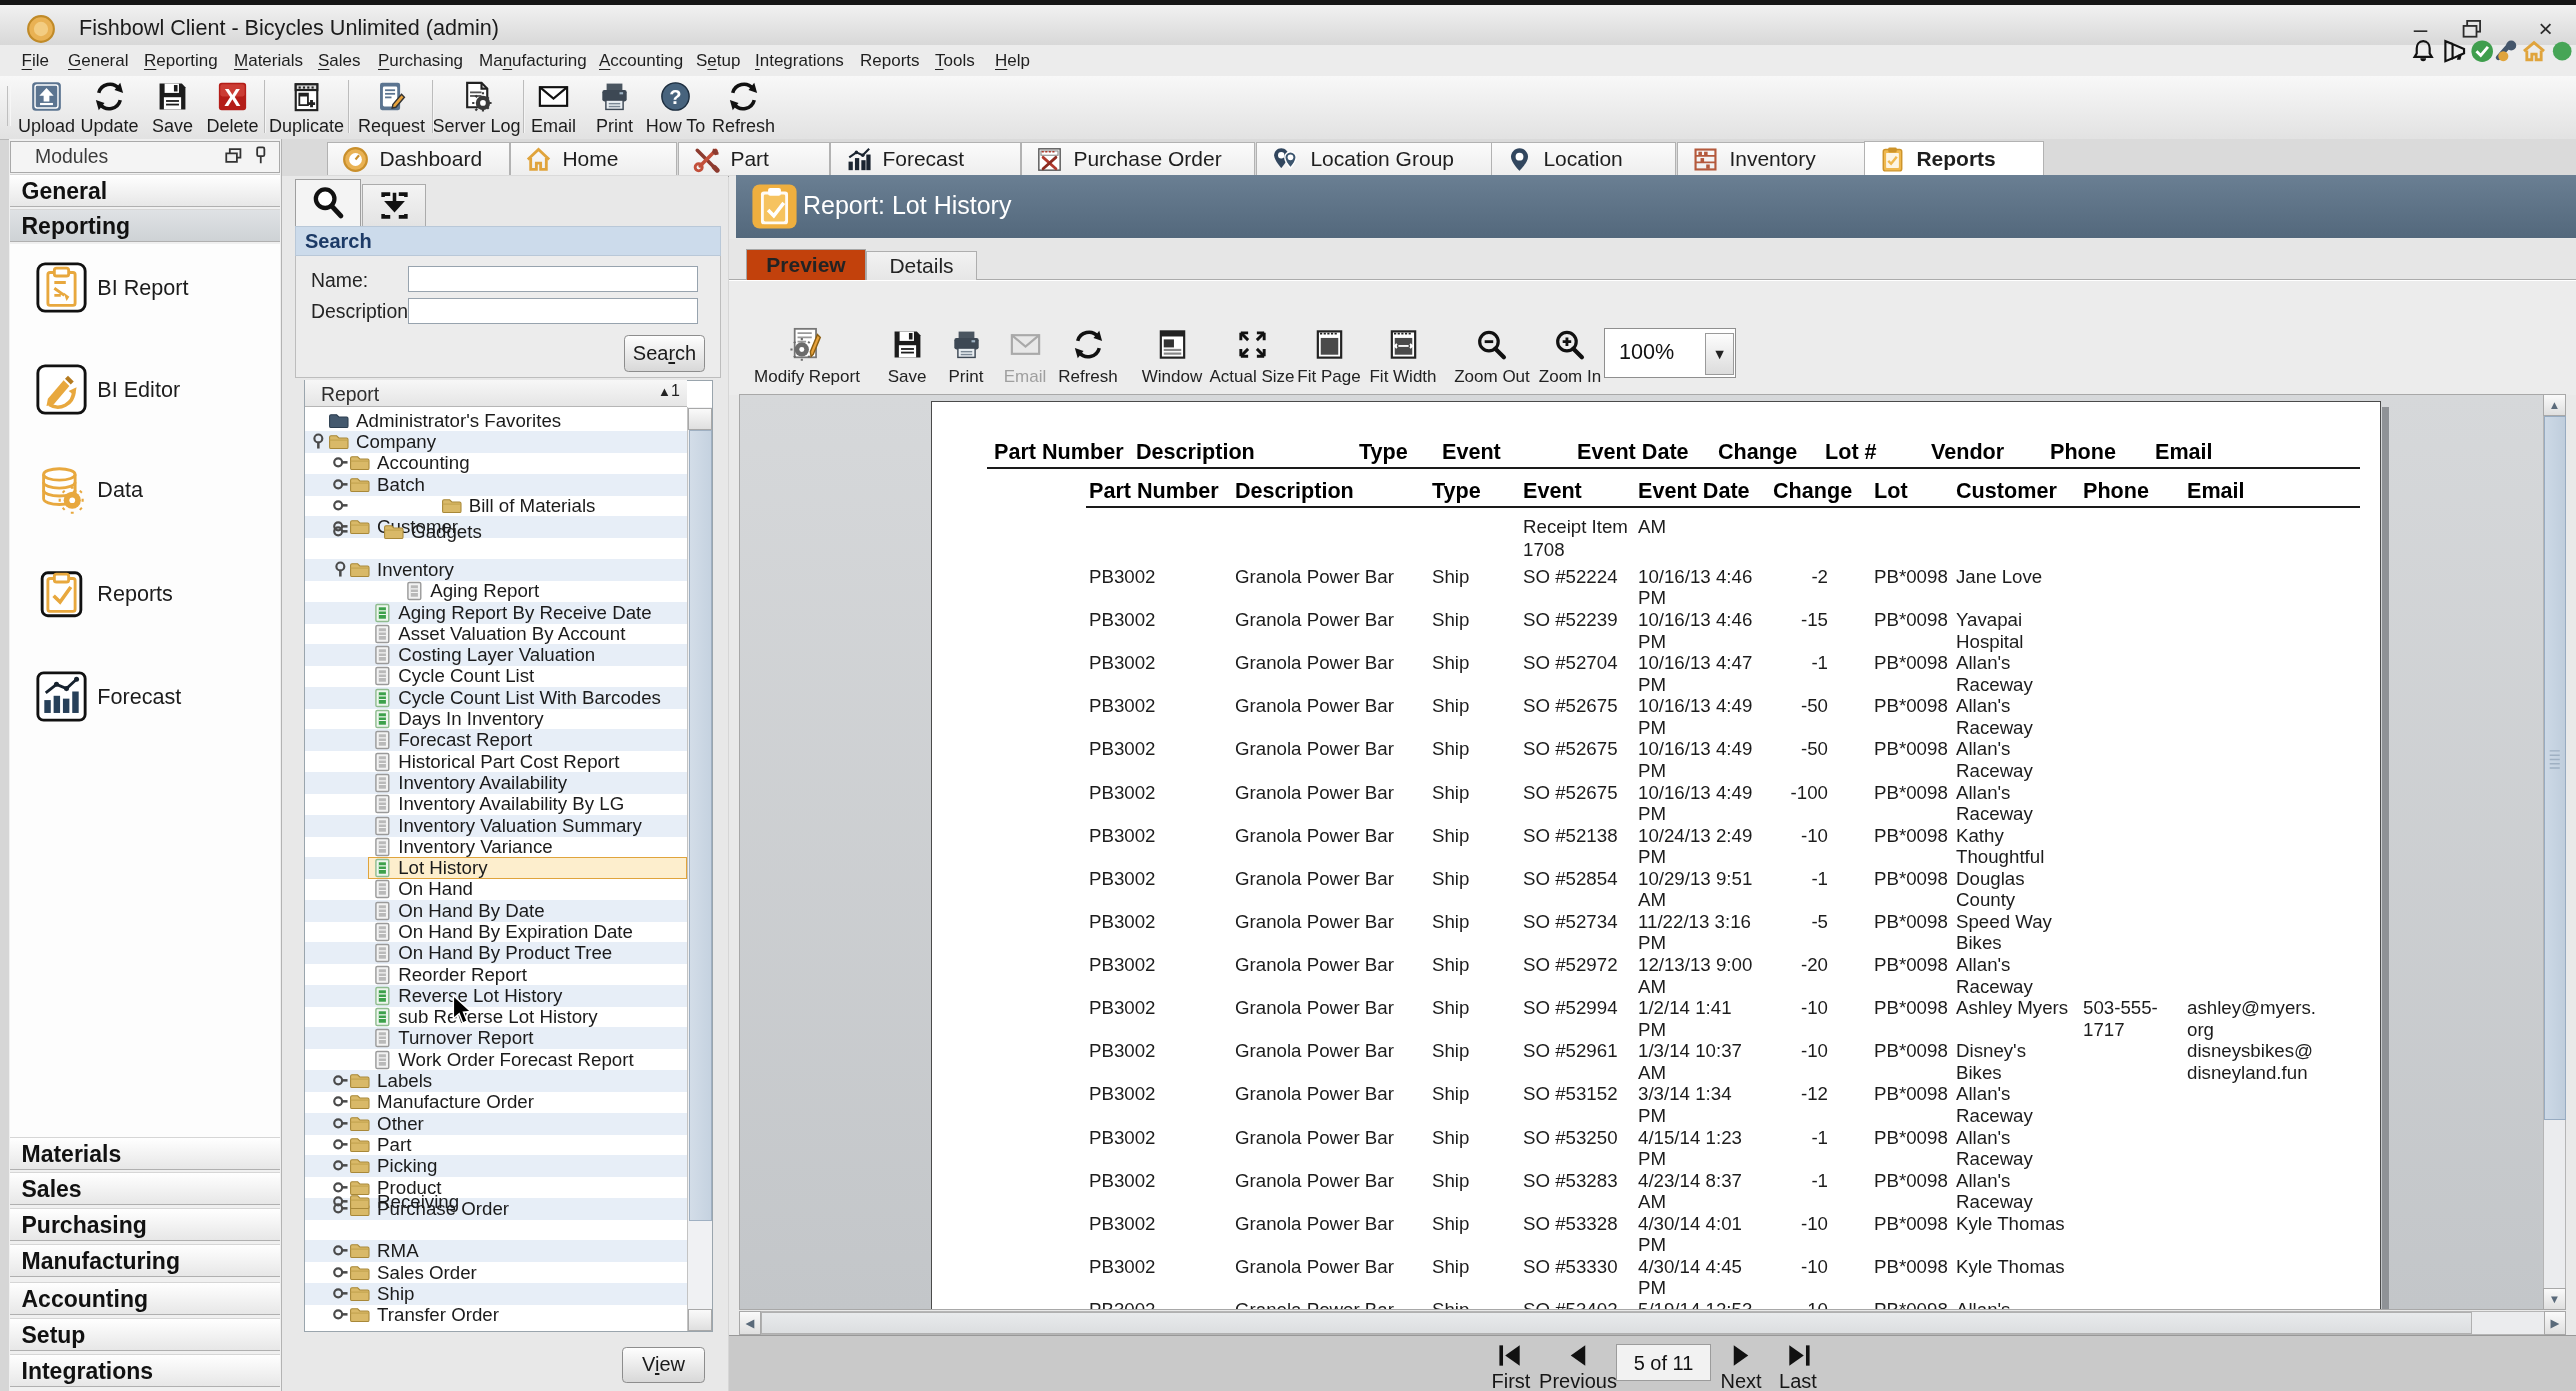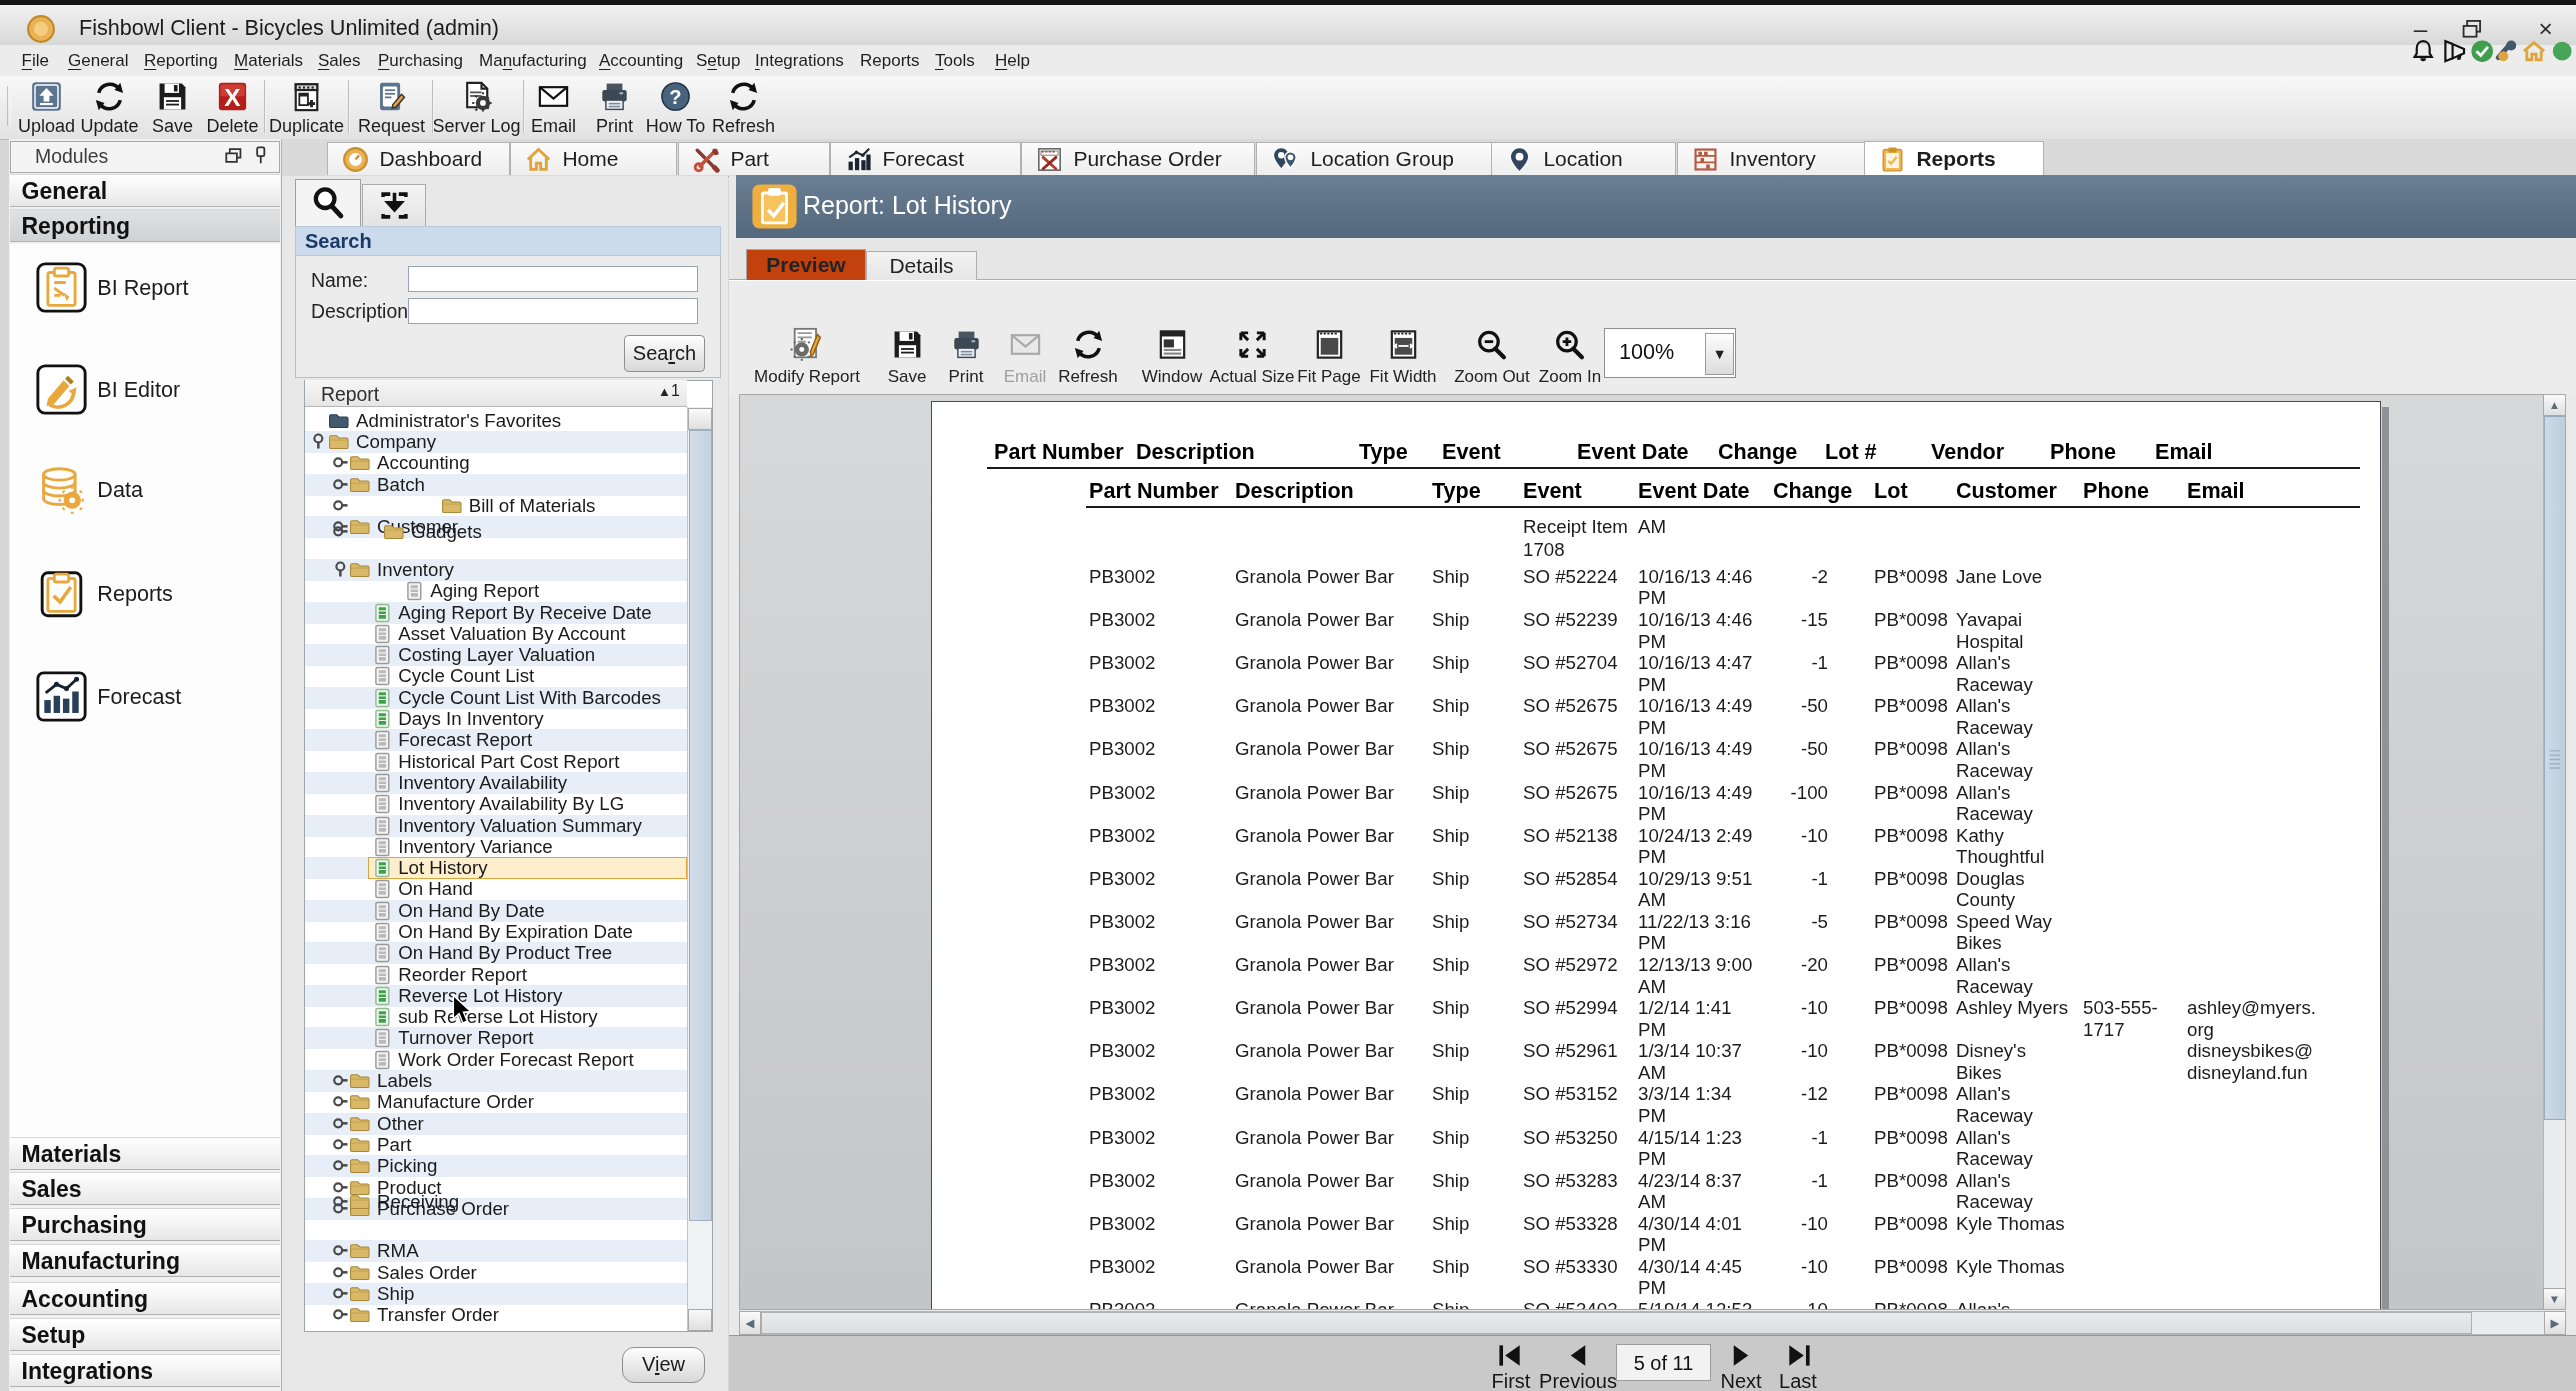--- a/index.html
+++ b/index.html
@@ -66,21 +66,21 @@
     box-sizing:border-box;border:0.7px solid #b9c8d8;}
   #search-title{left:305px;top:230px;font-size:20px;font-weight:bold;color:#1c3a66;}
   .fieldlabel{position:absolute;left:311px;font-size:19.4px;color:#242424;}
   .searchinput{position:absolute;left:408px;width:290px;height:26px;background:#ffffff;
     border:0.7px solid #97a3ae;box-sizing:border-box;}
   .button{position:absolute;background:linear-gradient(#fefefe,#d8d8d8);
     border:0.7px solid #8d8d8d;border-radius:4.3px;box-sizing:border-box;
     font-size:20px;color:#1b1b1b;text-align:center;}
   .button u{text-decoration:underline;text-underline-offset:2.2px;}
   #search-button{left:624px;top:335px;width:81px;height:37px;line-height:35px;}
-  #view-button{left:622px;top:1347px;width:83px;height:36px;line-height:33px;border-radius:12px;}
+  #view-button{left:622px;top:1347px;width:83px;height:36px;line-height:33px;}
   
   #treebox{left:304px;top:380px;width:409px;height:952px;background:#ffffff;
     border:0.7px solid #9aa5ad;box-sizing:border-box;}
   #tree-header{left:305px;top:380px;width:382px;height:26.6px;
     background:linear-gradient(#f7f7f7,#e5e5e5);border-bottom:0.7px solid #b5b5b5;box-sizing:border-box;}
   #tree-header-label{left:321px;top:383px;font-size:19.4px;color:#2e2e2e;}
   #tree-sort{left:658px;top:382px;font-size:16px;color:#222;}
   #tree-rows{left:305px;top:407px;width:382px;height:924px;overflow:hidden;}
   .treerow{position:absolute;left:0;width:382px;height:21.6px;display:flex;align-items:center;}
   .treerow.stripe{background:#e7eef7;}

